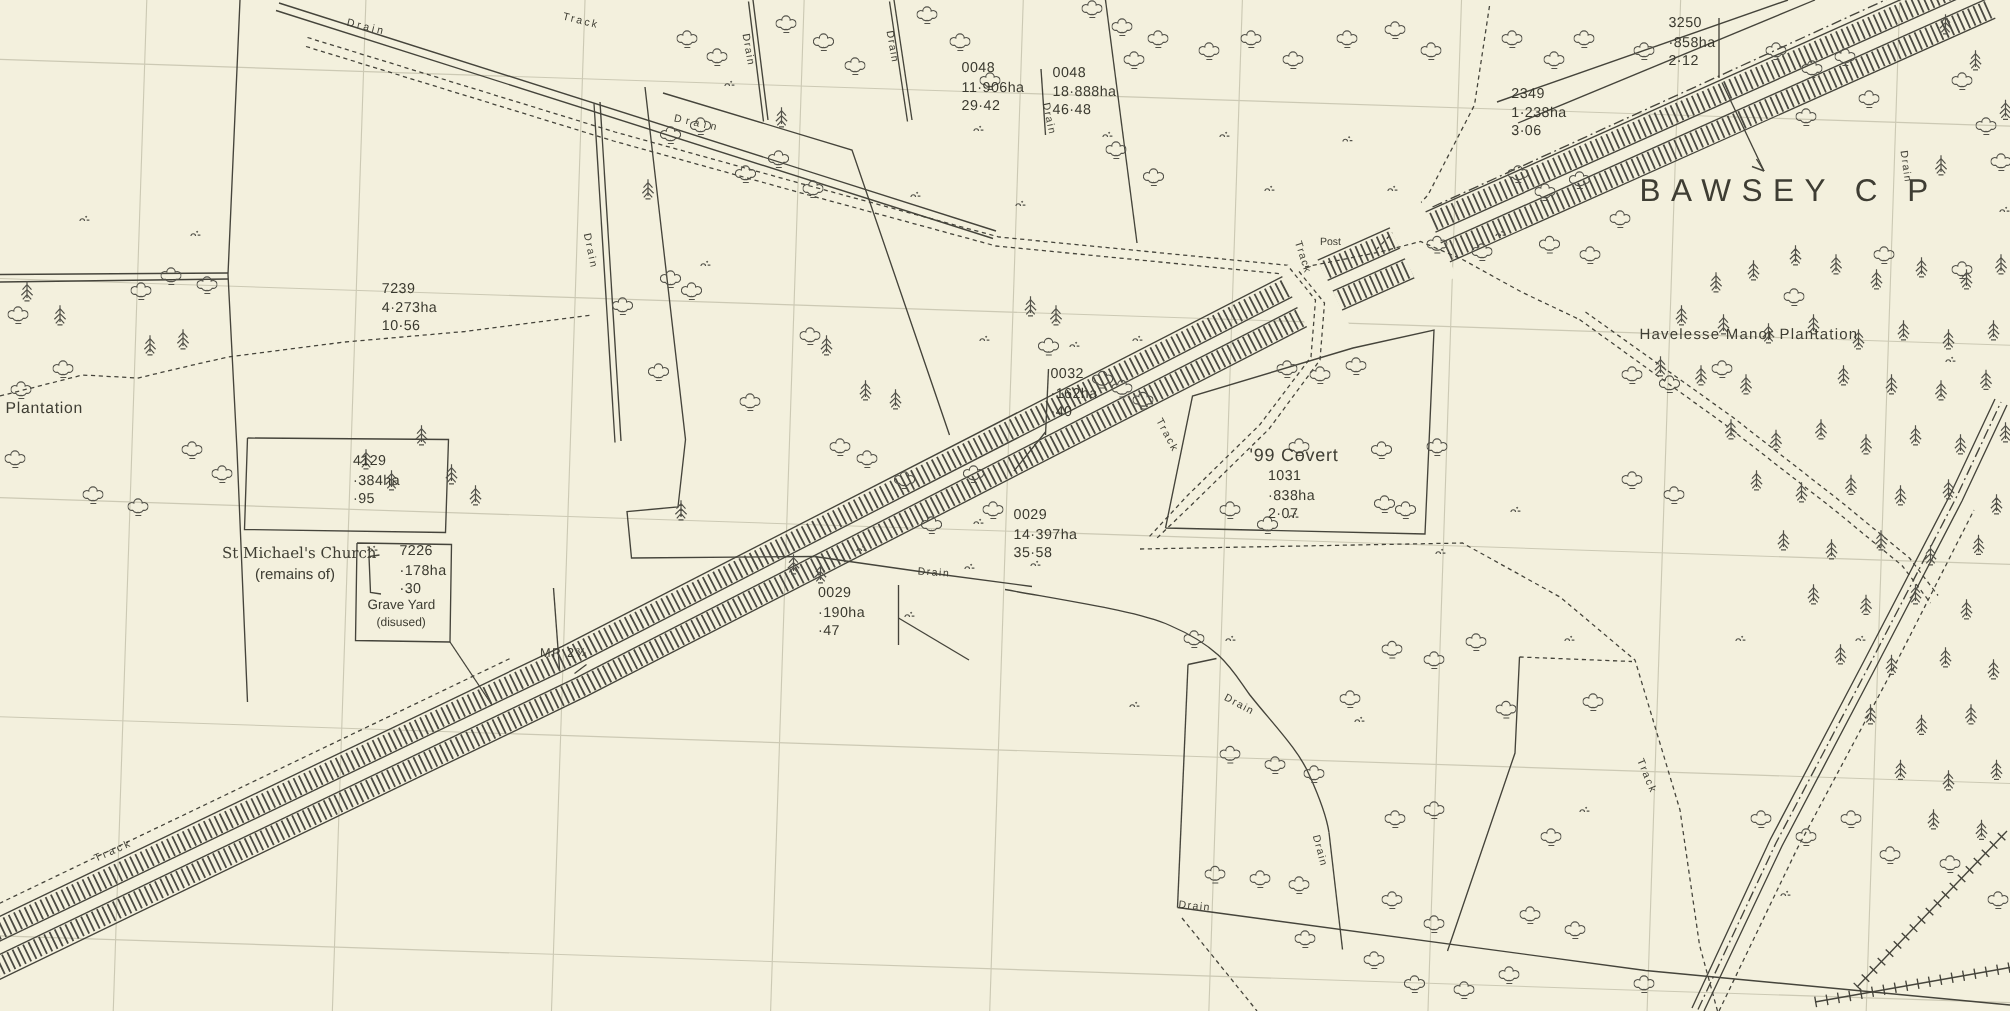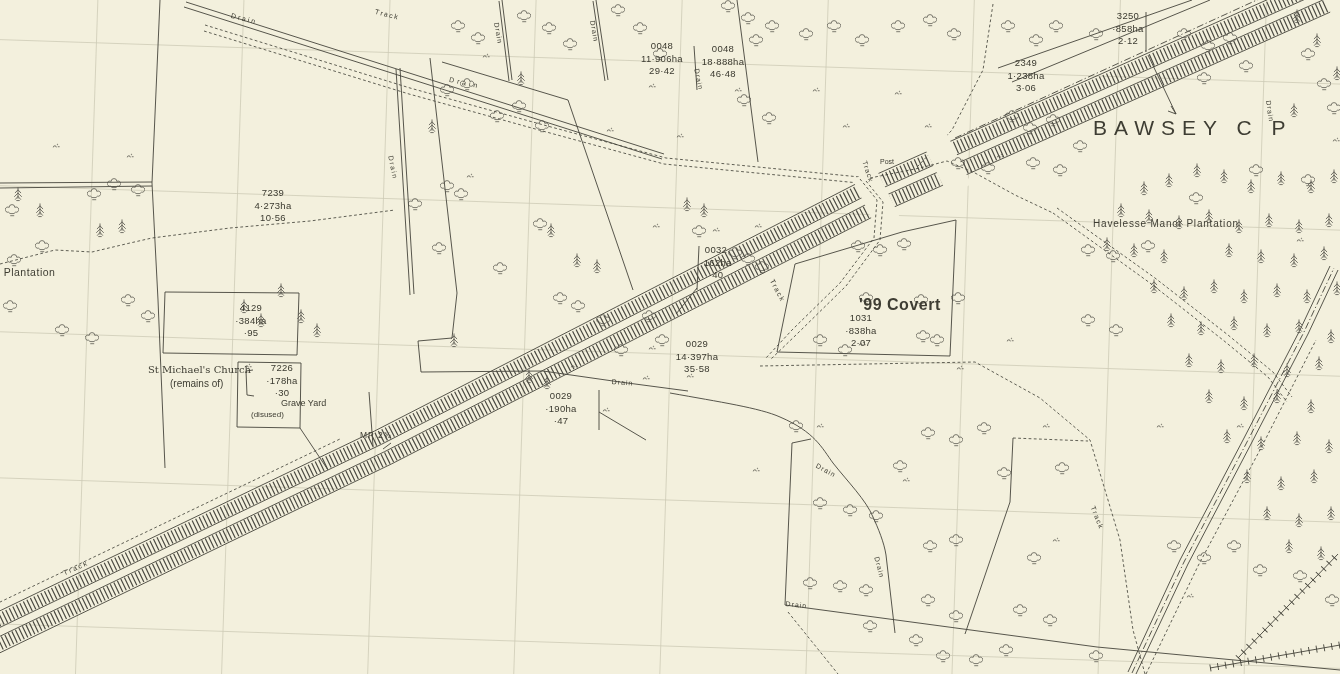--- a/index.html
+++ b/index.html
@@ -5,21 +5,21 @@
   html,body{margin:0;padding:0;}
   body{
     width:1340px;height:674px;overflow:hidden;position:relative;
     background:#f3f0dd;
     font-family:"Liberation Sans", sans-serif;
   }
   #map-root{position:absolute;inset:0;}
   #linework{position:absolute;left:0;top:0;}
   #labels{position:absolute;left:0;top:0;width:1340px;height:674px;pointer-events:none;}
   .map-label{position:absolute;white-space:nowrap;color:#3e3d33;transform-origin:left top;}
-  .parcel{position:absolute;text-align:center;color:#3a392f;}
+  .parcel{position:absolute;color:#3a392f;}
   .parcel div{font-size:9.5px;line-height:12.5px;letter-spacing:0.3px;white-space:nowrap;}
   .serif{font-family:"DejaVu Serif", serif;}
 </style>
 </head>
 <body>
 
 <div id="map-root">
   <svg id="linework" width="1340" height="674" viewBox="0 0 1340 674">
     <defs>
       <symbol id="sym-deciduous" viewBox="0 0 16 17">
@@ -365,24 +365,24 @@
         <use href="#sym-scrub" x="1331.5" y="136" width="9" height="8" style="stroke: rgb(83, 82, 74); stroke-width: 0.85;"></use>
         <use href="#sym-scrub" x="751.5" y="466" width="9" height="8" style="stroke: rgb(83, 82, 74); stroke-width: 0.85;"></use>
         <use href="#sym-scrub" x="1005.5" y="336" width="9" height="8" style="stroke: rgb(83, 82, 74); stroke-width: 0.85;"></use>
         <use href="#sym-scrub" x="955.5" y="364" width="9" height="8" style="stroke: rgb(83, 82, 74); stroke-width: 0.85;"></use>
       </g>
   </svg>
   <div id="labels">
       <div class="map-label" style="left: 1093px; top: 116px; font-size: 21px; letter-spacing: 7px;">BAWSEY C P</div>
       <div class="map-label" style="left: 1093px; top: 218px; font-size: 10px; letter-spacing: 0.8px;">Havelesse Manor Plantation</div>
       <div class="map-label" style="left: -36px; top: 266px; font-size: 10.5px; letter-spacing: 0.5px;">Chapel Plantation</div>
-      <div class="map-label" style="left: 859px; top: 296px; font-size: 16px; letter-spacing: 0.5px; font-weight: bold;">'99 Covert</div>
+      <div class="map-label" style="left: 833px; top: 296px; font-size: 12px; letter-spacing: 0.5px; font-weight: normal;">'99 Covert</div>
       <div class="map-label serif" style="left: 148px; top: 364px; font-size: 10px; font-weight: normal;">St Michael's Church</div>
       <div class="map-label" style="left: 170px; top: 378px; font-size: 10px;">(remains of)</div>
-      <div class="map-label" style="left: 245px; top: 398px; font-size: 9px; margin-left: 36px;">Grave Yard</div>
+      <div class="map-label" style="left: 245px; top: 398px; font-size: 9px;">Grave Yard</div>
       <div class="map-label" style="left: 251px; top: 410px; font-size: 8px;">(disused)</div>
       <div class="map-label" style="left: 360px; top: 430px; font-size: 8.5px; letter-spacing: 1px; text-align: right;">MP 2¾</div>
       <div class="map-label" style="left: 880px; top: 158px; font-size: 7px;">Post</div>
       <div class="map-label" style="left: 232px; top: 12px; font-size: 7px; letter-spacing: 2px; transform: rotate(14deg);">Drain</div>
       <div class="map-label" style="left: 376px; top: 8px; font-size: 7px; letter-spacing: 1.5px; transform: rotate(14deg);">Track</div>
       <div class="map-label" style="left: 450px; top: 76px; font-size: 7px; letter-spacing: 3px; transform: rotate(12deg);">Drain</div>
       <div class="map-label" style="left: 394px; top: 155px; font-size: 7px; letter-spacing: 1.5px; transform: rotate(78deg);">Drain</div>
       <div class="map-label" style="left: 500px; top: 22px; font-size: 7px; letter-spacing: 1px; transform: rotate(80deg);">Drain</div>
       <div class="map-label" style="left: 596px; top: 20px; font-size: 7px; letter-spacing: 1px; transform: rotate(80deg);">Drain</div>
       <div class="map-label" style="left: 700px; top: 68px; font-size: 7px; letter-spacing: 1px; transform: rotate(78deg);">Drain</div>

